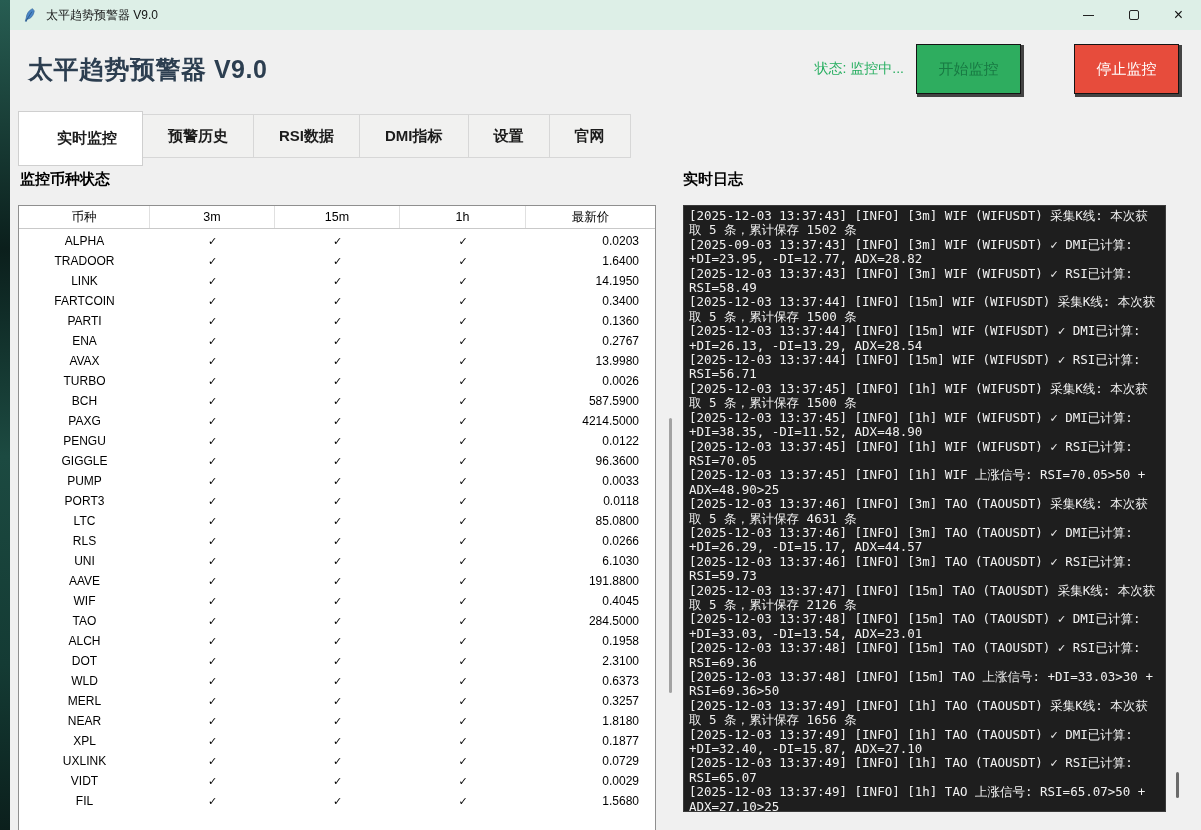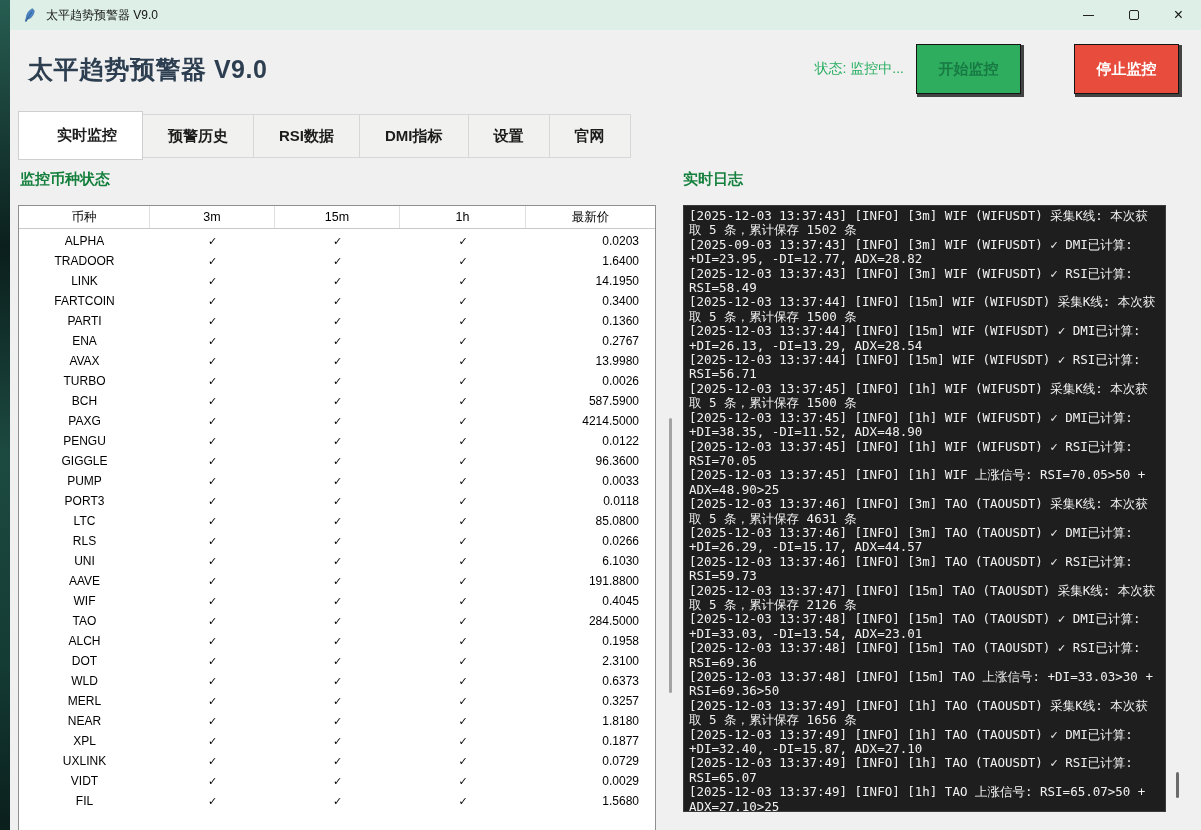--- a/index.html
+++ b/index.html
@@ -33,40 +33,40 @@
   .header {
     display:flex; align-items:center; height:70px;
     padding:8px 22px 0 18px;
   }
   .header h1 {
     margin:0; flex:1; font-size:25px; font-weight:700;
     color:var(--header-title); letter-spacing:0.5px;
   }
   .status { color:var(--status-green); font-size:14px; font-weight:500; margin-right:12px; }
   .btn {
-    width:105px; height:50px; font-size:15px; font-weight:700;
+    width:105px; height:50px; font-size:15px; font-weight:400;
     border:1px solid #141414; box-shadow:2px 2px 0 1px rgba(10,10,10,0.75);
     cursor:pointer; font-family:inherit;
   }
   .btn.start { background:var(--start-bg); color:var(--start-text); margin-right:13px; }
   .btn.stop  { background:var(--stop-bg);  color:var(--stop-text);margin-left:40px; }
   
   .tabbar { display:flex; height:44px; margin:14px 0 0 9px; position:relative; }
   .tab {
     padding:0 25px; display:flex; align-items:center;
     background:#f1f1f0; border:1px solid #d7d7d7; margin-left:-1px;
     font-size:15px; font-weight:700; color:#1c1c1c; cursor:pointer; white-space:nowrap;
   }
   .tab.active {
     background:var(--tab-active-bg); border-color:#cfcfcf;
-    height:49px; margin-top:-3px; position:relative; z-index:2;padding-left:38px;
+    height:55px; margin-top:-3px; position:relative; z-index:2;padding-left:38px;
   }
   
   .content { position:relative; height:672px; }
-  .panel-title { position:absolute; font-size:15px; font-weight:700; color:#15803d; }
+  .panel-title { position:absolute; font-size:15px; font-weight:700; color:#000000; }
   .panel-title.left  { left:10px;  top:12px; }
   .panel-title.right { left:673px; top:12px; }
 
   .table {
     position:absolute; left:8px; top:47px; width:638px; height:760px;
     background:#fff; border:1px solid var(--table-border); overflow:hidden;
   }
   .thead {
     display:grid; grid-template-columns:131px 125px 125px 126px 1fr;
     height:23px; border-bottom:1px solid #c9c9c9; background:#fff;

